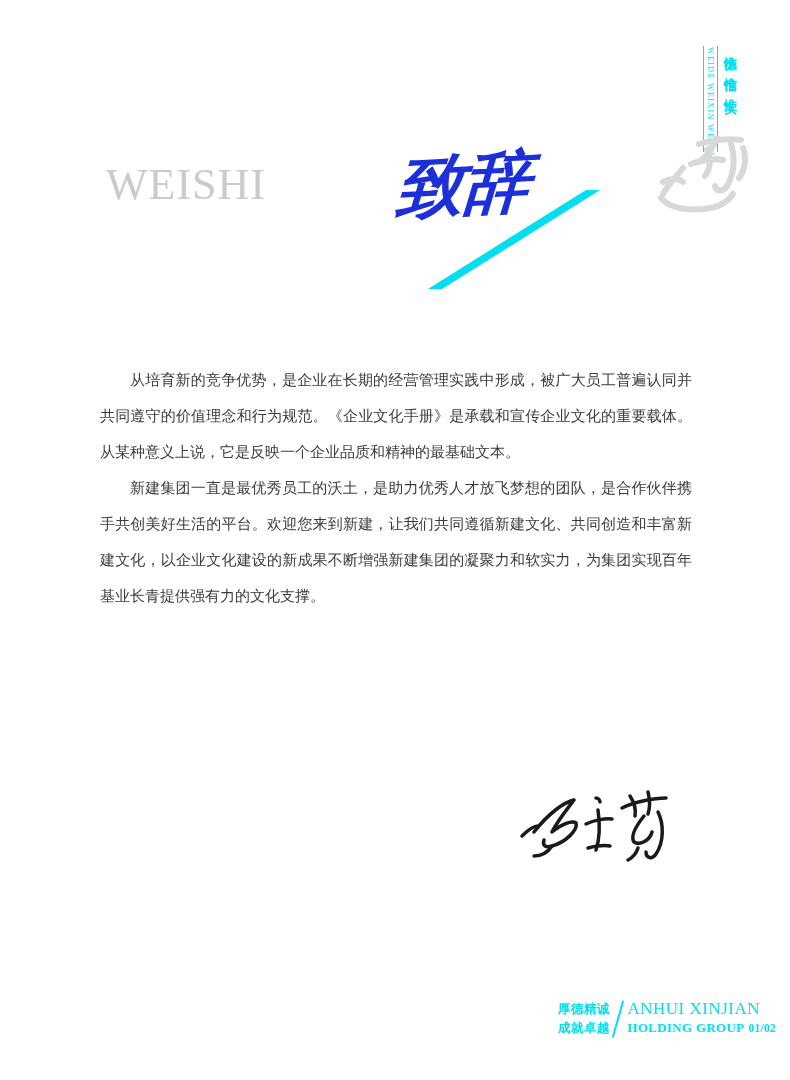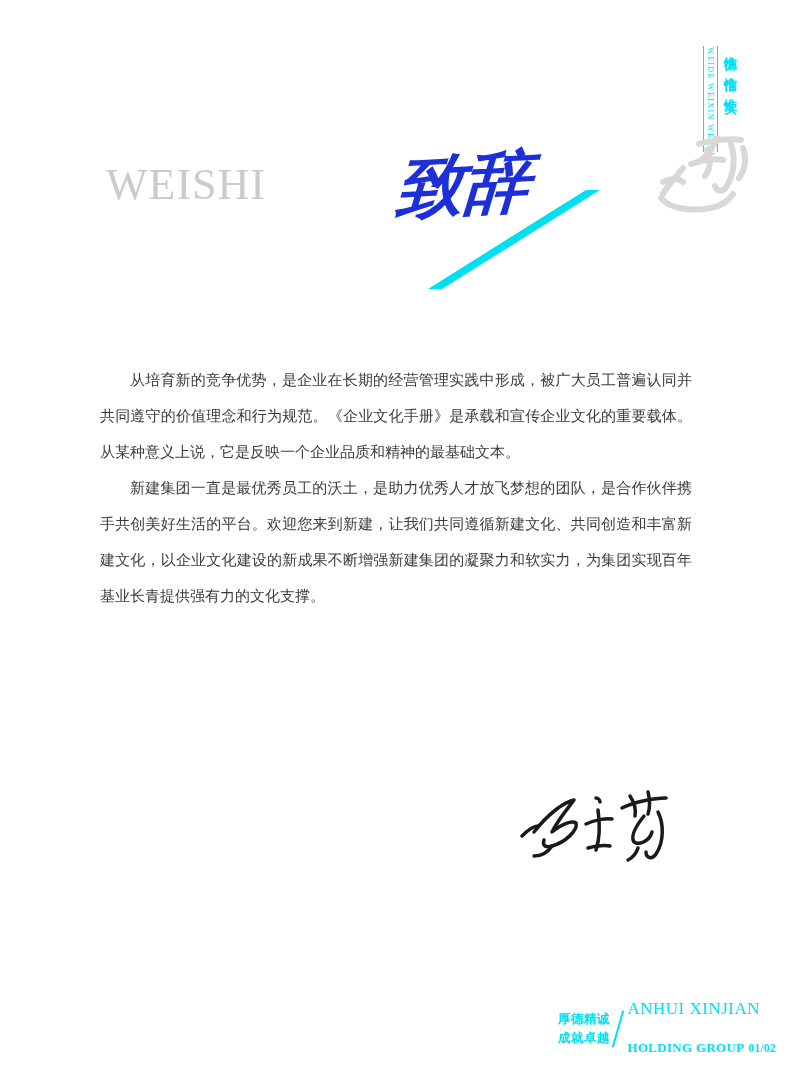--- a/index.html
+++ b/index.html
@@ -63,21 +63,21 @@
     position:absolute; left:558px; top:999px;
     display:flex; align-items:center;
   }
   .footer-slogan { color:#00dff0; font-weight:bold; font-size:12.5px; line-height:19px; letter-spacing:0.5px; }
   .footer-slash {
     width:1.5px; height:38px; background:#00dff0;
     transform:rotate(16deg); margin:0 9px 0 7px;
   }
   .footer-company { color:#00dff0; font-family:Liberation Serif, serif; }
   .footer-company .line1 { font-size:17px; line-height:19px; letter-spacing:0.5px; }
-  .footer-company .line2 { font-size:13px; line-height:20px; font-weight:bold; letter-spacing:0.3px;margin-top:20px; }
+  .footer-company .line2 { font-size:13px; line-height:20px; font-weight:bold; letter-spacing:0.3px; }
   .footer-company .pageno { font-size:11.5px; margin-left:4px; font-weight:bold; }
 </style>
 </head>
 <body>
 
 <div class="page">
 
   <div class="brand-rule r1"></div>
   <span class="brand-en">WEIDE WEIXIN WEISHI</span>
   <div class="brand-rule r2"></div>

